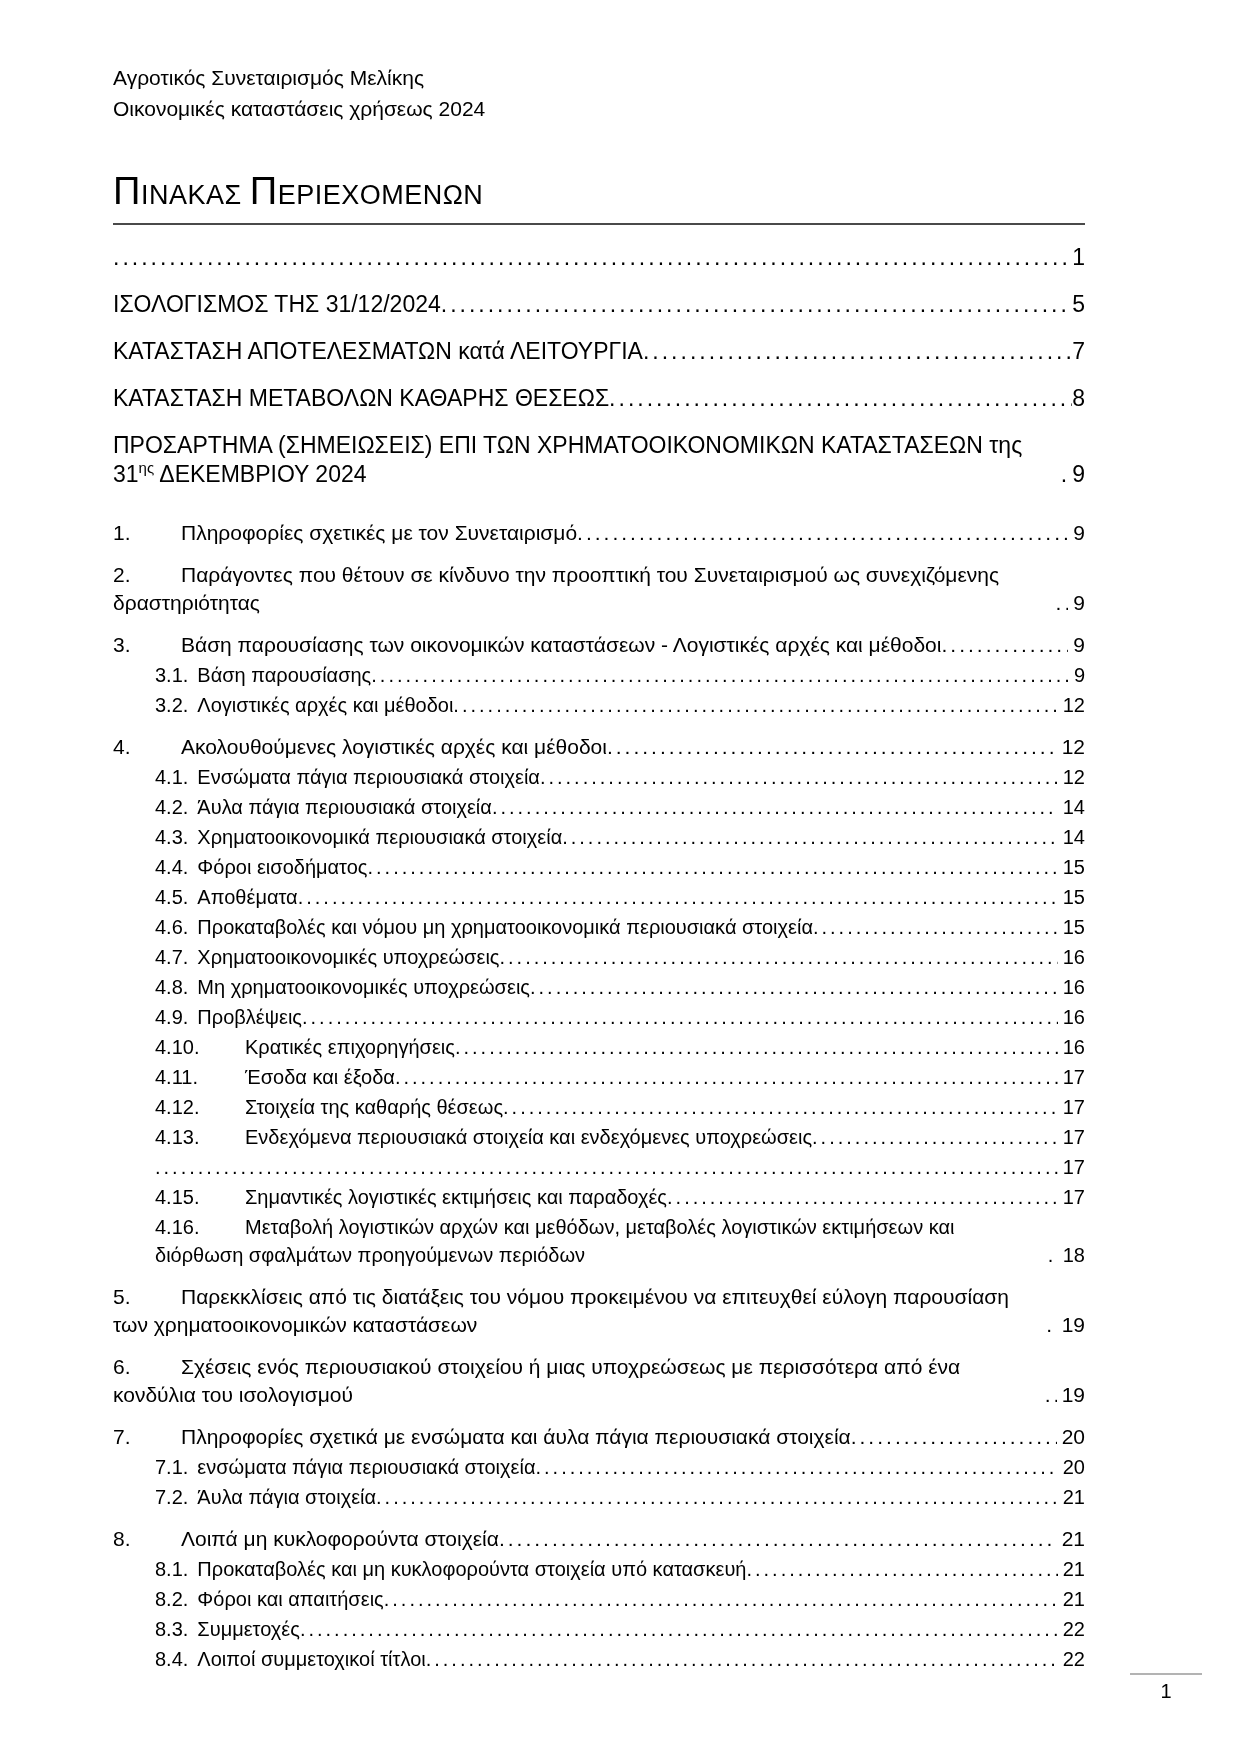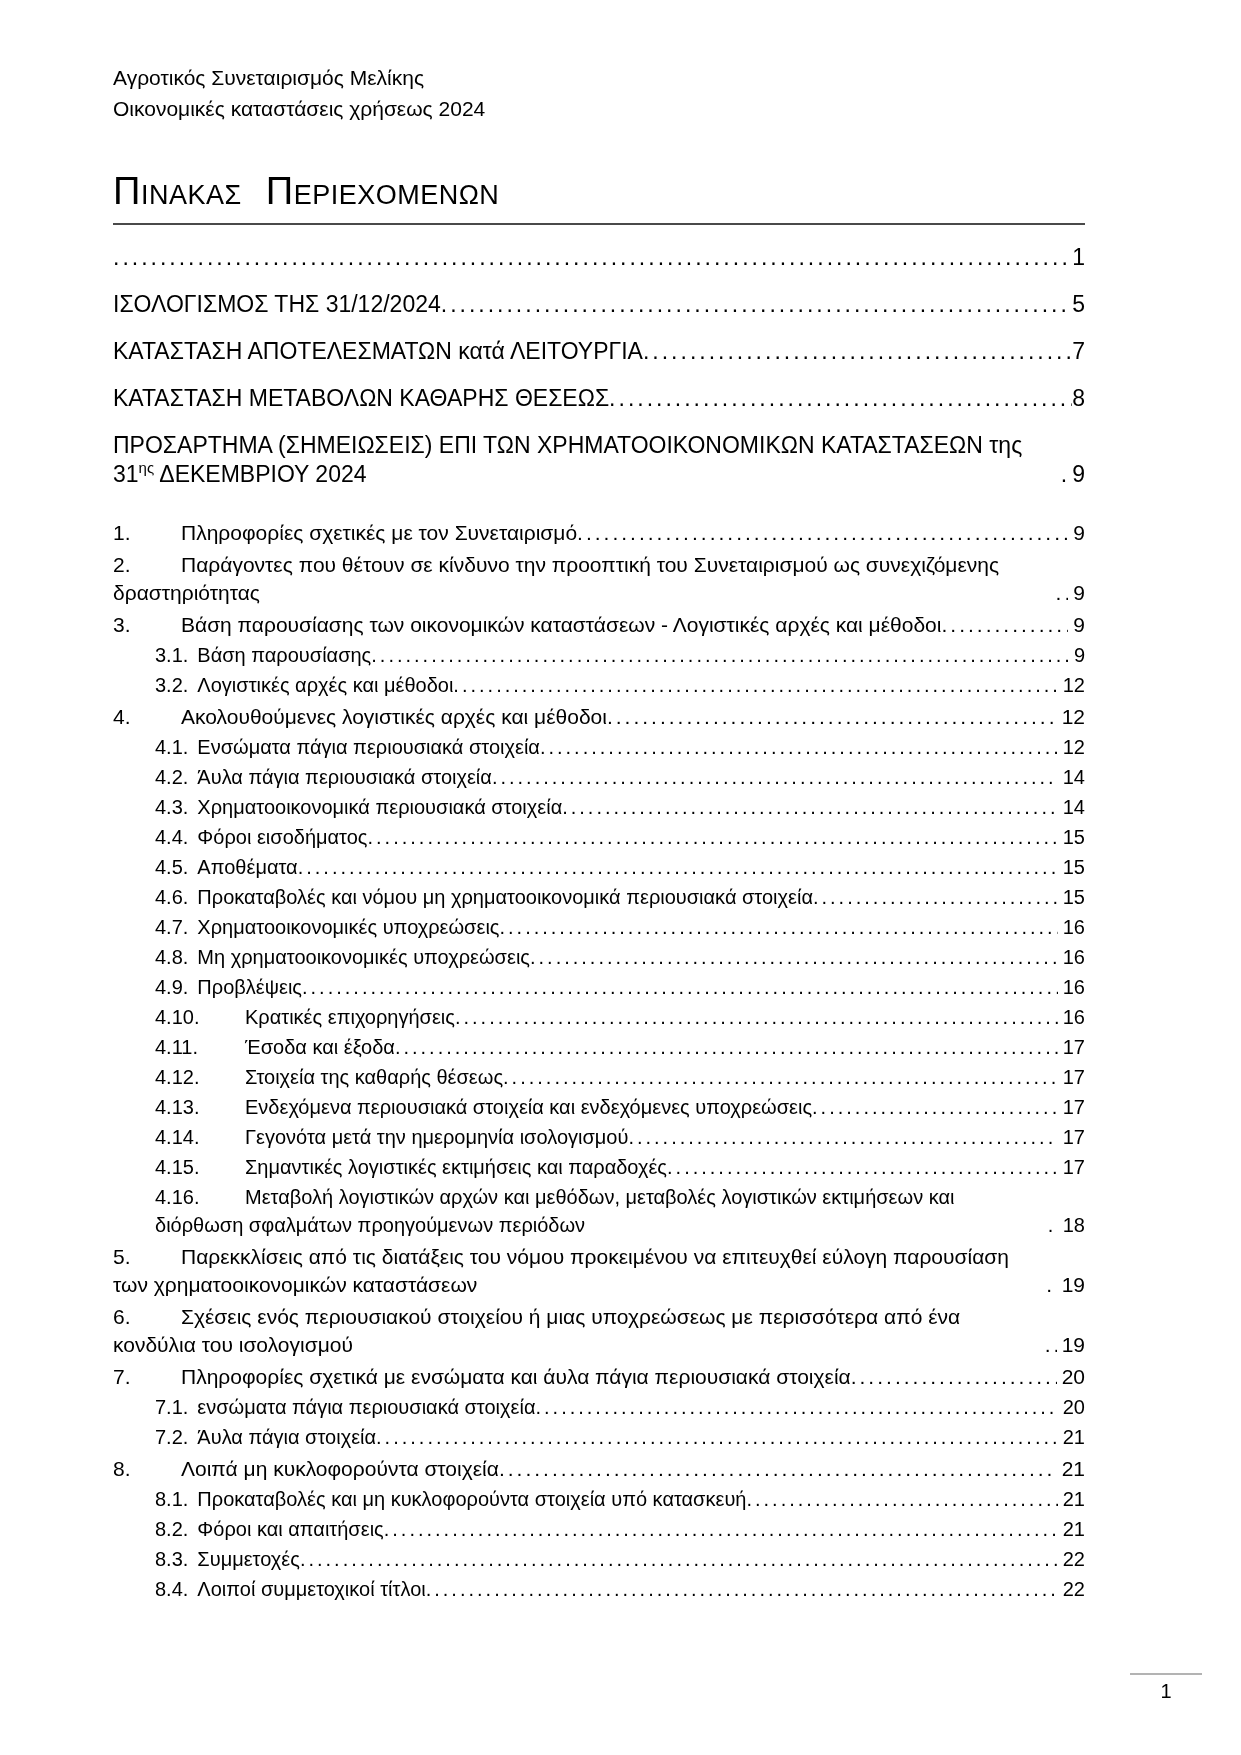--- a/index.html
+++ b/index.html
@@ -27,21 +27,21 @@
   
   .toc-title {
     margin:46px 0 0 0;
     font-size:27px;
     font-weight:400;
     letter-spacing:0.5px;
     color:#000;
     white-space:nowrap;
   }
   .toc-title .lead { font-size:38px; }
-  .toc-title .word + .word { margin-left:24px; }
+  .toc-title .word + .word { margin-left:8px; }
   .title-rule {
     margin-top:10px;
     border-bottom:2px solid #4a4a4a;
     height:0;
   }
   
   .toc { margin-top:4px; }
   .toc-row { display:flex; align-items:flex-end; cursor:pointer; }
   .toc-row .entry { flex:0 1 auto; }
   .toc-row .dots {
@@ -50,21 +50,21 @@
     white-space:nowrap;
     min-width:10px;
   }
   .toc-row .dots::after {
     content:"..........................................................................................................................................................................................................................................";
     letter-spacing:3px;
   }
   .toc-row .page { flex:none; }
 
   .lvl1 { font-size:23px; line-height:29px; margin-top:18px; }
-  .lvl2 { font-size:21px; line-height:28px; margin-top:4px; }
+  .lvl2 { font-size:21px; line-height:28px; margin-top:14px; }
   .lvl3 { font-size:20px; line-height:28px; margin-top:2px; padding-left:42px; }
   .lvl1 + .lvl2 { margin-top:30px; }
 
   .num { display:inline-block; }
   .lvl2 .num { width:68px; }
   .lvl3 .num { margin-right:9px; }
   .lvl3.tab .num { width:90px; margin-right:0; }
   .lvl2 .page, .lvl3 .page { padding-left:5px; }
 
   sup { font-size:15px; vertical-align:super; line-height:0; }
@@ -231,21 +231,20 @@
     <span class="page">17</span>
   </div>
 
   <div class="toc-row lvl3 tab">
     <span class="entry"><span class="num">4.13.</span><span class="txt">Ενδεχόμενα περιουσιακά στοιχεία και ενδεχόμενες υποχρεώσεις</span></span>
     <span class="dots"></span>
     <span class="page">17</span>
   </div>
 
   <div class="toc-row lvl3 tab">
-    <span class="entry"><span class="num">4.14.</span><span class="txt">Γεγονότα μετά την ημερομηνία ισολογισμού</span></span>
     <span class="dots"></span>
     <span class="page">17</span>
   </div>
 
   <div class="toc-row lvl3 tab">
     <span class="entry"><span class="num">4.15.</span><span class="txt">Σημαντικές λογιστικές εκτιμήσεις και παραδοχές</span></span>
     <span class="dots"></span>
     <span class="page">17</span>
   </div>
 

